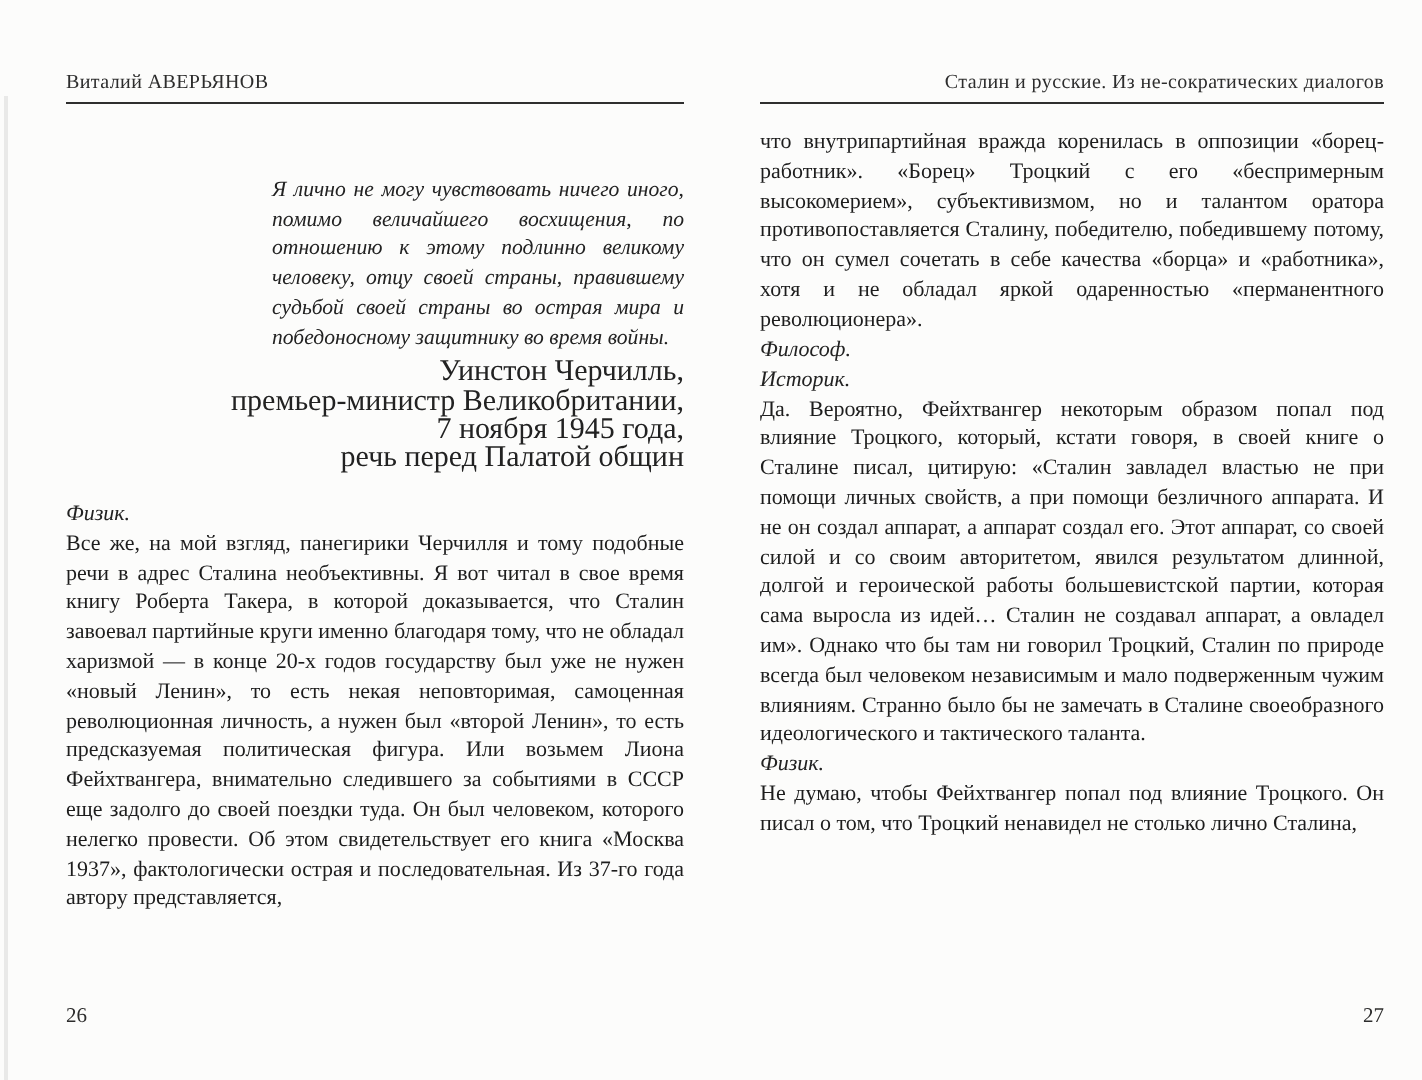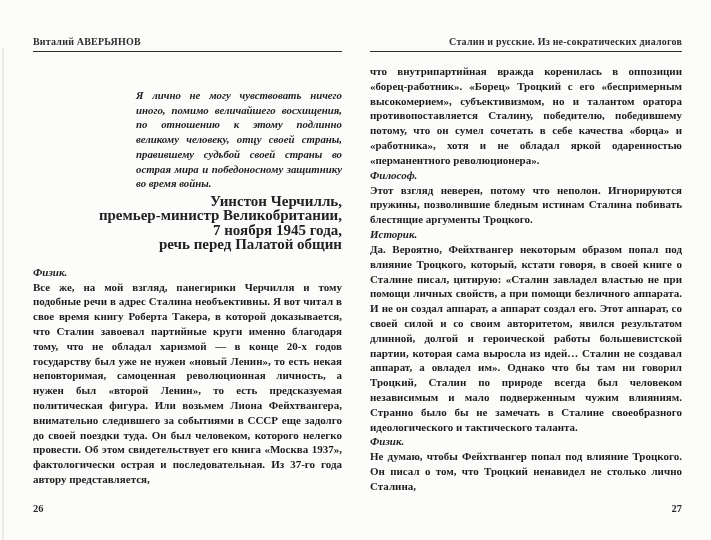--- a/index.html
+++ b/index.html
@@ -10,23 +10,23 @@
     color: #1e1e1e;
     overflow: hidden;
     position: relative;
   }
   .spread { position: relative; width: 711px; height: 540px; }
   
   .scan-edge {
     position: absolute; left: 2px; top: 48px; bottom: 0;
     width: 2px; background: rgba(70,70,70,0.10);
   }
-  .page { position: absolute; top: 0; height: 540px; font-weight: bold; }
+  .page { position: absolute; top: 0; height: 540px; }
   .page-left  { left: 33px;  width: 309px; }
-  .page-right { left: 370px; width: 312px; }
+  .page-right { left: 380px; width: 312px; }
 
   .running-head {
     margin-top: 36px;
     font-size: 10px;
     letter-spacing: 0.2px;
     color: #2d2d2d;
     white-space: nowrap;
   }
   .page-right .running-head { text-align: right; }
   .head-rule {
@@ -117,21 +117,20 @@
   <div class="page page-right">
     <div class="running-head">Сталин и русские. Из не-сократических диалогов</div>
     <hr class="head-rule">
 
     <div class="block block-first">
       <div class="para">что внутрипартийная вражда коренилась в оппозиции «борец-работник». «Борец» Троцкий с его «беспримерным высокомерием», субъективизмом, но и талантом оратора противопоставляется Сталину, победителю, победившему потому, что он сумел сочетать в себе качества «борца» и «работника», хотя и не обладал яркой одаренностью «перманентного революционера».</div>
     </div>
 
     <div class="block">
       <div class="speaker">Философ.</div>
-      <div class="para">Этот взгляд неверен, потому что неполон. Игнорируются пружины, позволившие бледным истинам Сталина побивать блестящие аргументы Троцкого.</div>
     </div>
 
     <div class="block">
       <div class="speaker">Историк.</div>
       <div class="para">Да. Вероятно, Фейхтвангер некоторым образом попал под влияние Троцкого, который, кстати говоря, в своей книге о Сталине писал, цитирую: «Сталин завладел властью не при помощи личных свойств, а при помощи безличного аппарата. И не он создал аппарат, а аппарат создал его. Этот аппарат, со своей силой и со своим авторитетом, явился результатом длинной, долгой и героической работы большевистской партии, которая сама выросла из идей… Сталин не создавал аппарат, а овладел им». Однако что бы там ни говорил Троцкий, Сталин по природе всегда был человеком независимым и мало подверженным чужим влияниям. Странно было бы не замечать в Сталине своеобразного идеологического и тактического таланта.</div>
     </div>
 
     <div class="block">
       <div class="speaker">Физик.</div>
       <div class="para">Не думаю, чтобы Фейхтвангер попал под влияние Троцкого. Он писал о том, что Троцкий ненавидел не столько лично Сталина,</div>

